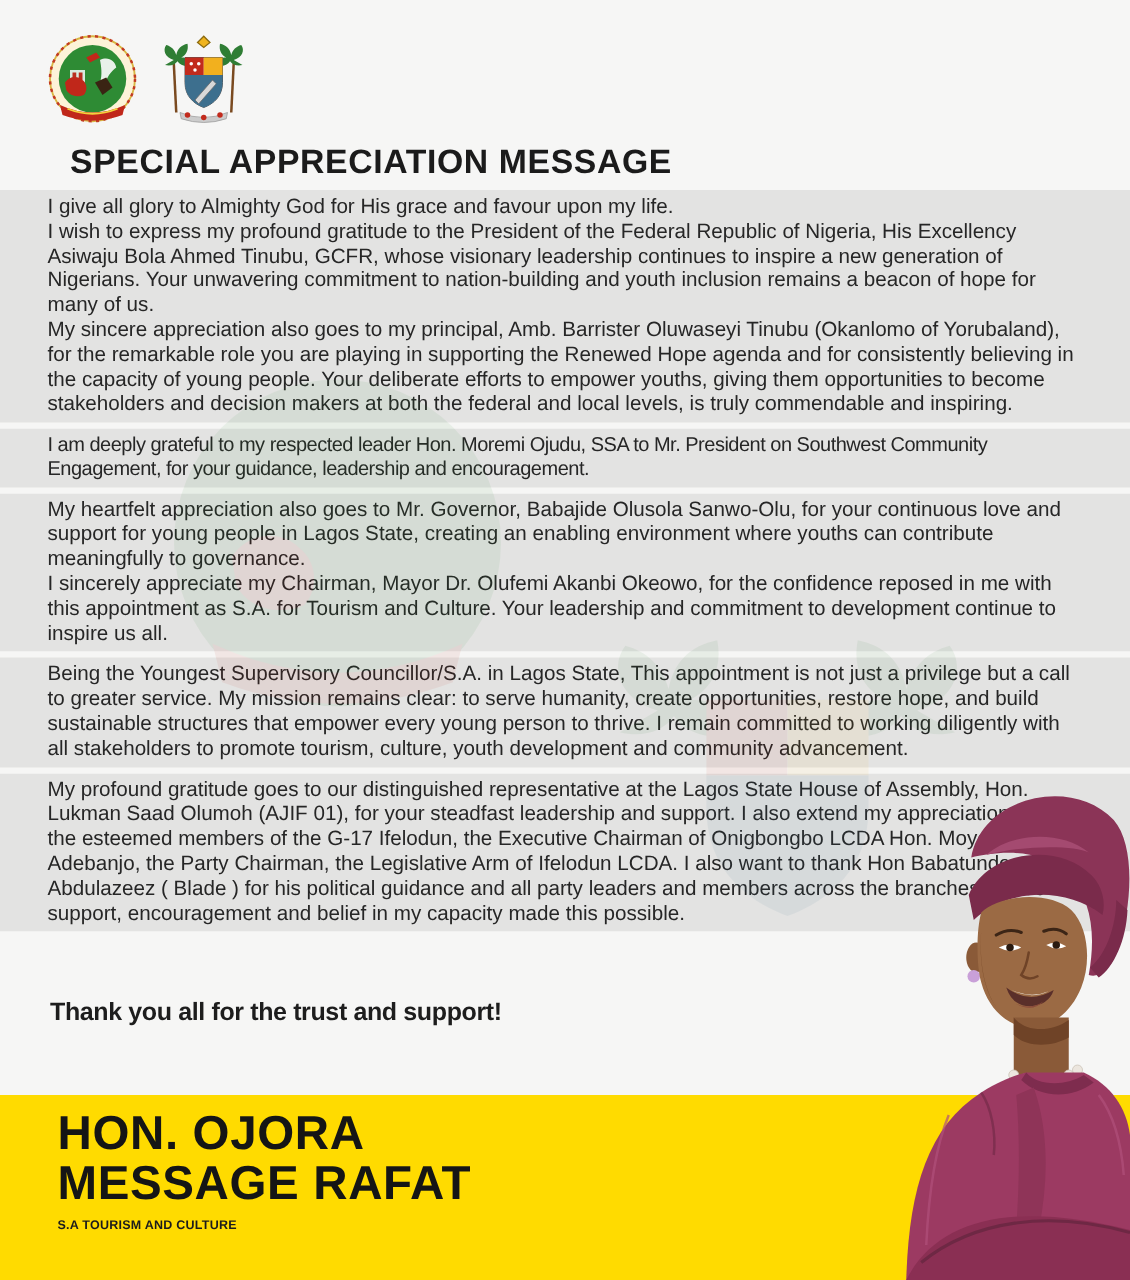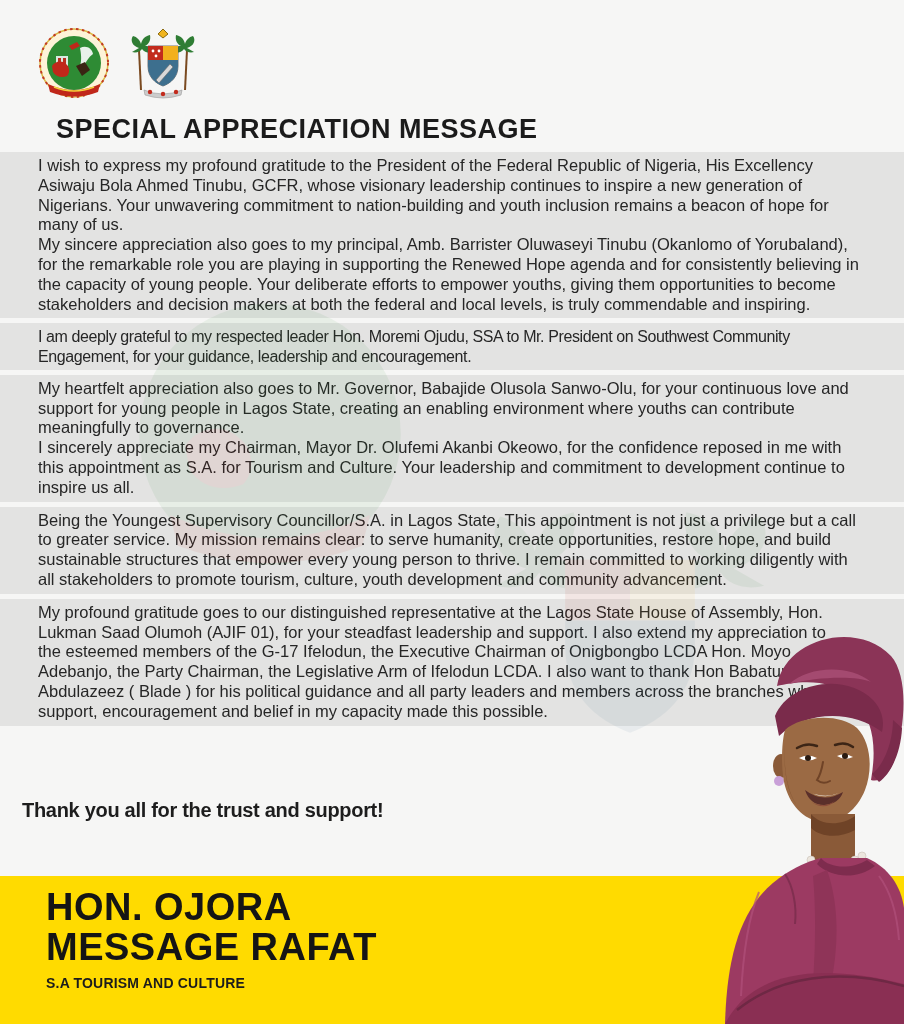--- a/index.html
+++ b/index.html
@@ -46,39 +46,39 @@
   .watermark {
     position: absolute; z-index: 2; pointer-events: none;
     opacity: 0.07;
   }
   .wm-a { left: 120px; top: 140px; }
   .wm-b { left: 470px; top: 330px; }
 
   
   .closing {
     flex: 0 0 auto;
-    padding: 12px 22px 14px;
+    padding: 12px 40px 14px;
     font-size: 20px; font-weight: bold; color: #1d1d1d;
     letter-spacing: -0.3px;
   }
 
   
   .footer {
     flex: 0 0 148px;
     background: #ffdb00;
     padding: 12px 0 0 46px;
     margin-top: 40px;
   }
   .footer .name {
     font-size: 38px; font-weight: 800; color: #151515;
     letter-spacing: 0.5px; line-height: 1.05;
   }
   .footer .meta {
     margin-top: 6px;
-    font-size: 14px; font-weight: bold; color: #1c1c1c;
+    font-size: 10px; font-weight: bold; color: #1c1c1c;
     line-height: 1.35; letter-spacing: 0.2px;
   }
 
   
   .portrait {
     position: absolute; right: 0; bottom: 0;
     width: 215px; height: 400px;
     z-index: 6; pointer-events: none;
   }
 </style>
@@ -127,20 +127,21 @@
         <circle cx="35" cy="66" r="2.2" fill="#c22b1d"></circle>
         <circle cx="48" cy="64" r="2.2" fill="#c22b1d"></circle>
       </svg>
     </div>
     <div class="page-title">SPECIAL APPRECIATION MESSAGE</div>
   </div>
 
   <div class="content">
 
     <div class="band">
+      <p>I give all glory to Almighty God for His grace and favour upon my life.</p>
       <p>I wish to express my profound gratitude to the President of the Federal Republic of Nigeria, His Excellency Asiwaju Bola Ahmed Tinubu, GCFR, whose visionary leadership continues to inspire a new generation of Nigerians. Your unwavering commitment to nation-building and youth inclusion remains a beacon of hope for many of us.</p>
       <p>My sincere appreciation also goes to my principal, Amb. Barrister Oluwaseyi Tinubu (Okanlomo of Yorubaland), for the remarkable role you are playing in supporting the Renewed Hope agenda and for consistently believing in the capacity of young people. Your deliberate efforts to empower youths, giving them opportunities to become stakeholders and decision makers at both the federal and local levels, is truly commendable and inspiring.</p>
     </div>
 
     <div class="band condensed">
       <p>I am deeply grateful to my respected leader Hon. Moremi Ojudu, SSA to Mr. President on Southwest Community Engagement, for your guidance, leadership and encouragement.</p>
     </div>
 
     <div class="band">
       <p>My heartfelt appreciation also goes to Mr. Governor, Babajide Olusola Sanwo-Olu, for your continuous love and support for young people in Lagos State, creating an enabling environment where youths can contribute meaningfully to governance.</p>

